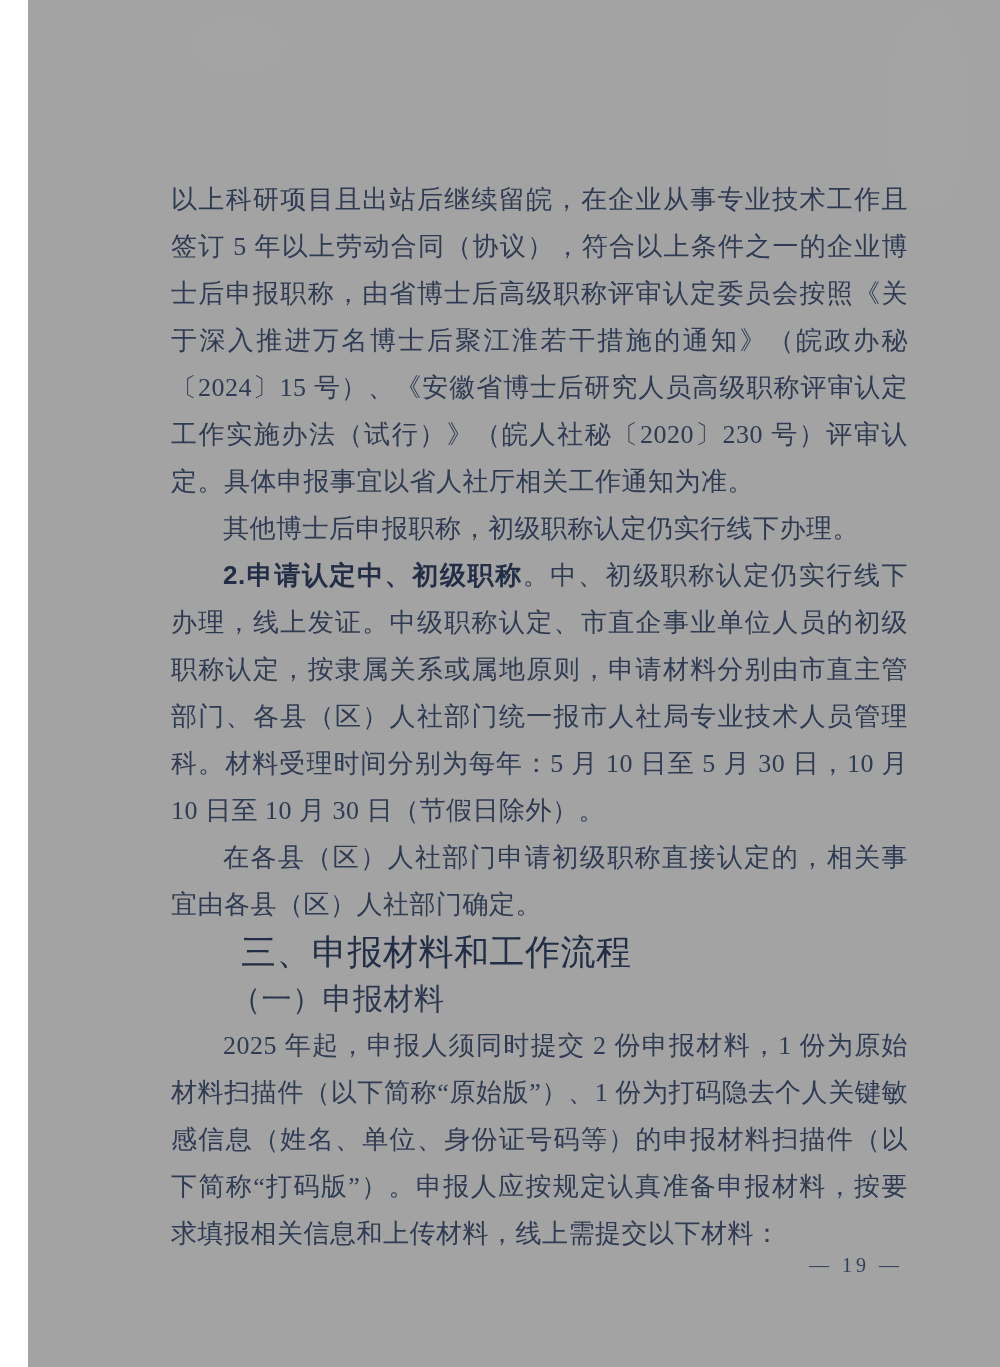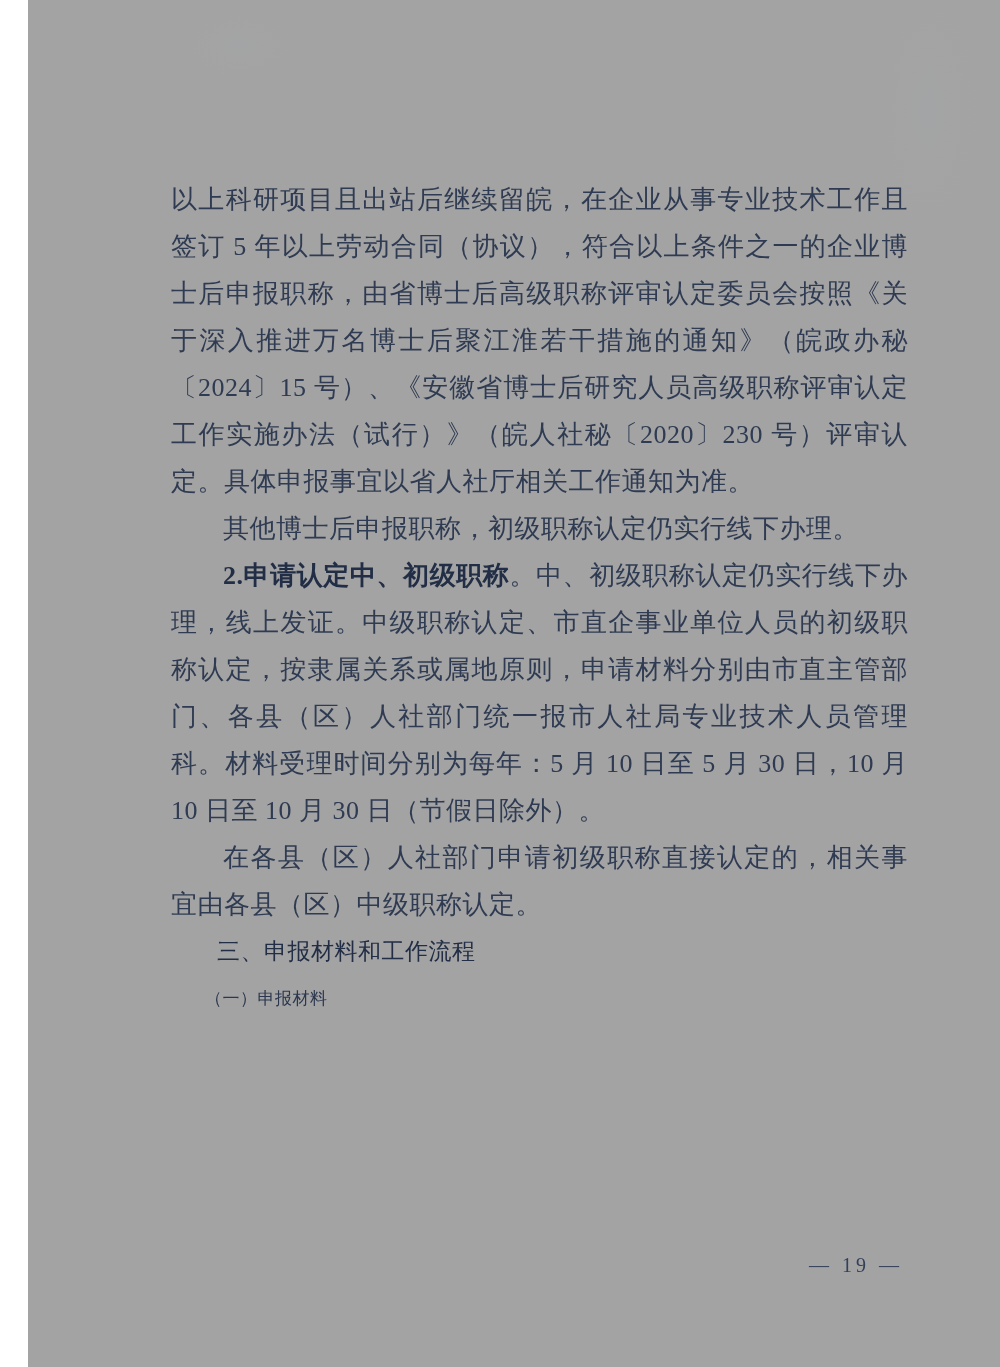--- a/index.html
+++ b/index.html
@@ -38,32 +38,32 @@
     letter-spacing: 0.5px;
   }
   .content p, .content h3, .content h4 {
     margin: 0;
     padding: 0;
     font-weight: normal;
   }
   .indent { text-indent: 2em; }
 
   .lead-bold {
-    font-family: Liberation Serif, serif;
+    font-family: Liberation Sans, sans-serif;
     font-weight: 700;
     color: #222e46;
   }
   .heading {
     font-family: "Liberation Sans", "DejaVu Sans", sans-serif;
     font-weight: 700;
-    font-size: 23px;
+    font-size: 35px;
     color: #222e46;
   }
   .subheading {
-    font-size: 17px;
+    font-size: 30px;
     color: #2b374e;
   }
 
   .footer {
     position: absolute;
     top: 1248px;
     right: 125px;
     color: #33405a;
     font-size: 20px;
     line-height: 34px;
@@ -80,24 +80,25 @@
   <div class="noise noise-b"></div>
 
   <div class="content">
 
     <p>以上科研项目且出站后继续留皖，在企业从事专业技术工作且签订 5 年以上劳动合同（协议），符合以上条件之一的企业博士后申报职称，由省博士后高级职称评审认定委员会按照《关于深入推进万名博士后聚江淮若干措施的通知》（皖政办秘〔2024〕15 号）、《安徽省博士后研究人员高级职称评审认定工作实施办法（试行）》（皖人社秘〔2020〕230 号）评审认定。具体申报事宜以省人社厅相关工作通知为准。</p>
 
     <p class="indent">其他博士后申报职称，初级职称认定仍实行线下办理。</p>
 
     <p class="indent"><span class="lead-bold">2.申请认定中、初级职称</span><span>。中、初级职称认定仍实行线下办理，线上发证。中级职称认定、市直企事业单位人员的初级职称认定，按隶属关系或属地原则，申请材料分别由市直主管部门、各县（区）人社部门统一报市人社局专业技术人员管理科。材料受理时间分别为每年：5 月 10 日至 5 月 30 日，10 月 10 日至 10 月 30 日（节假日除外）。</span></p>
 
-    <p class="indent">在各县（区）人社部门申请初级职称直接认定的，相关事宜由各县（区）中级职称认定。</p>
+    <p class="indent">在各县（区）人社部门申请初级职称直接认定的，相关事宜由各县（区）人社部门确定。</p>
 
     <h3 class="heading indent">三、申报材料和工作流程</h3>
 
     <h4 class="subheading indent">（一）申报材料</h4>
 
+    <p class="indent">2025 年起，申报人须同时提交 2 份申报材料，1 份为原始材料扫描件（以下简称“原始版”）、1 份为打码隐去个人关键敏感信息（姓名、单位、身份证号码等）的申报材料扫描件（以下简称“打码版”）。申报人应按规定认真准备申报材料，按要求填报相关信息和上传材料，线上需提交以下材料：</p>
 
   </div>
 
   <div class="footer">— 19 —</div>
 
 </div>
 
 </body></html>

